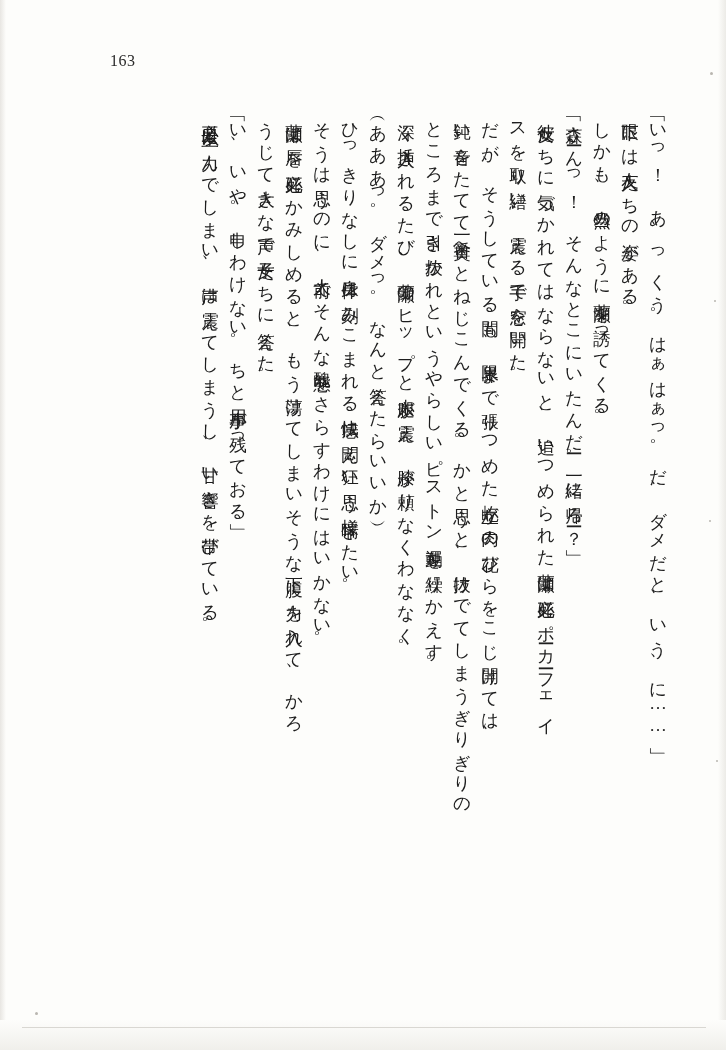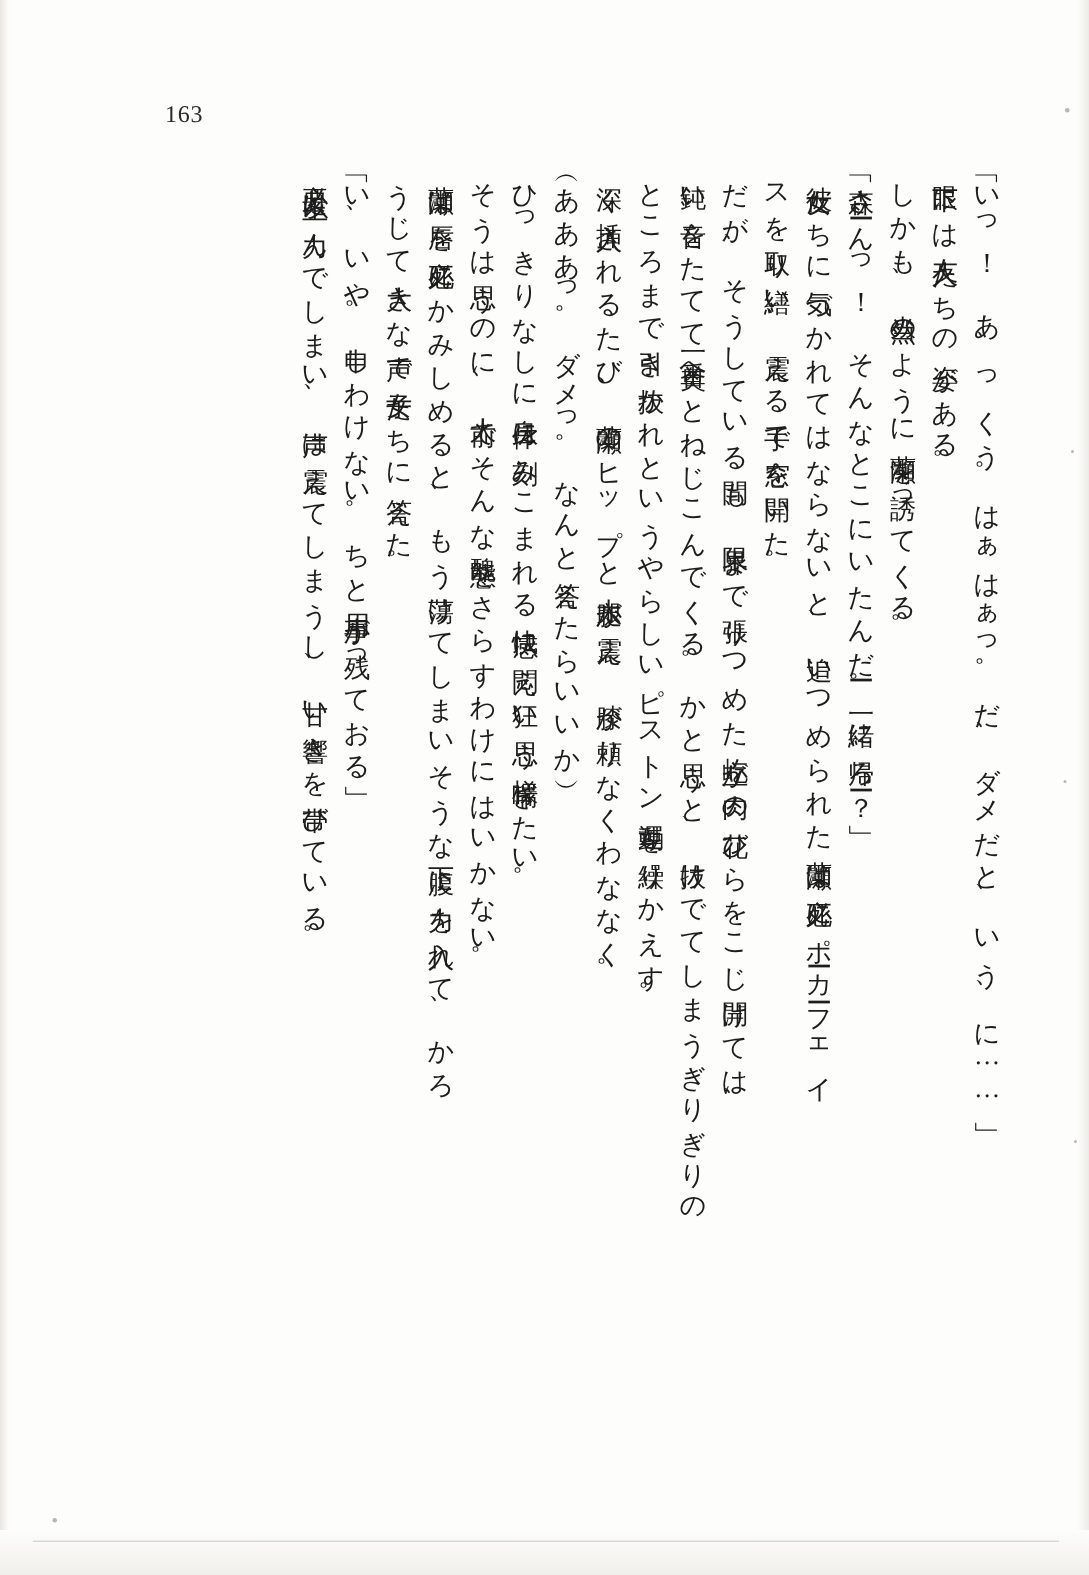--- a/index.html
+++ b/index.html
@@ -52,21 +52,21 @@
   }
   .speck {
     position: absolute;
     background: #b9b6b0;
     border-radius: 50%;
   }
   
   .page-number {
     position: absolute;
     left: 110px;
-    top: 68px;
+    top: 52px;
     font-family: "Liberation Serif", serif;
     font-size: 16px;
     color: #2a2a2a;
     letter-spacing: 0.5px;
   }
   
   .text-block {
     position: absolute;
     top: 110px;
     left: 60px;

